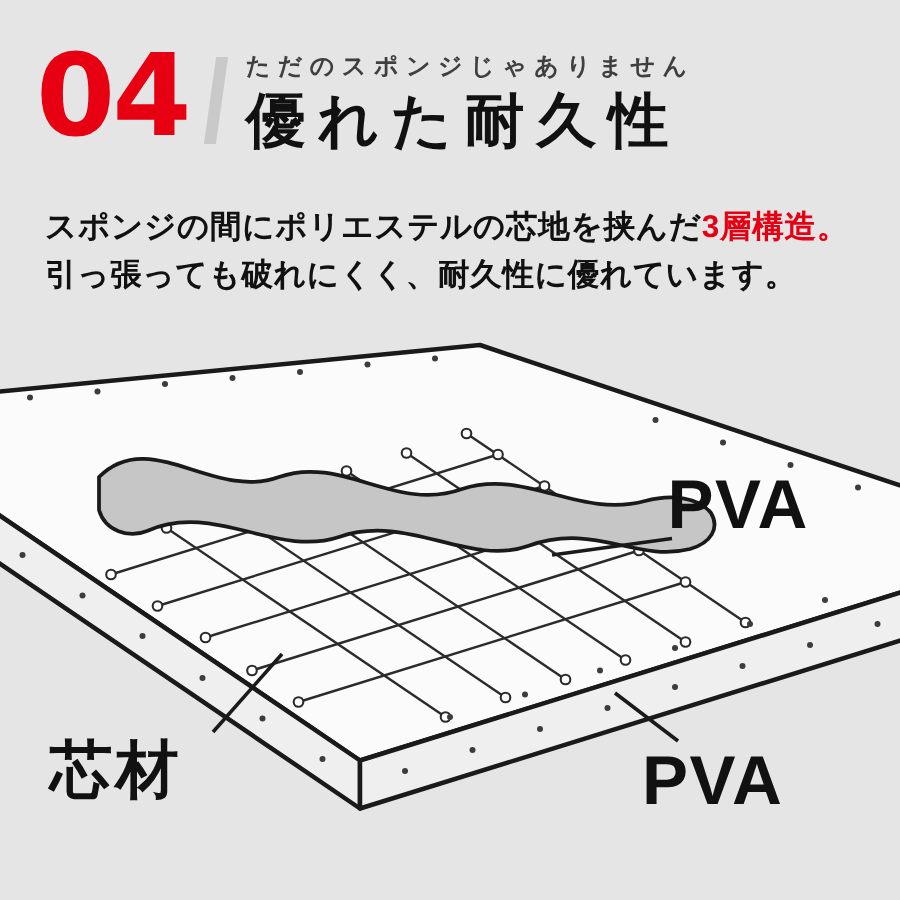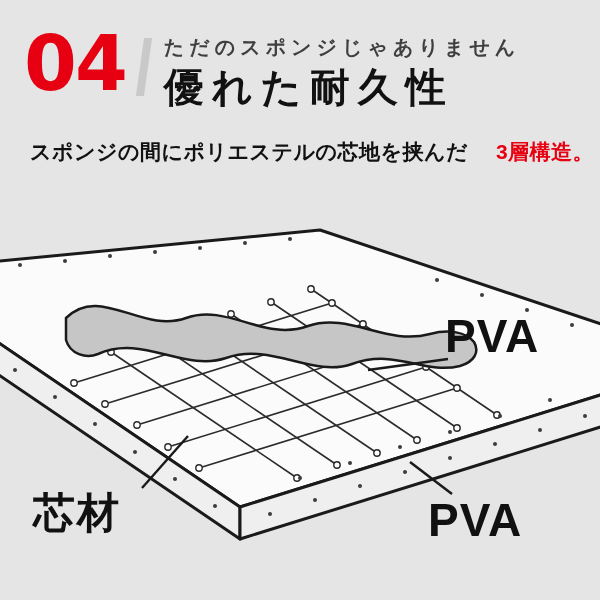--- a/index.html
+++ b/index.html
@@ -8,28 +8,28 @@
     font-family:"Liberation Sans","DejaVu Sans",sans-serif;color:#111;
   }
   
   .header{position:absolute;top:30px;left:24px;display:flex;align-items:flex-start;}
   .num{
     font-size:76px;font-weight:bold;color:#e60012;line-height:0.9;
     letter-spacing:-2px;font-family:"DejaVu Sans","Liberation Sans",sans-serif;
   }
   .divider{width:8px;height:58px;background:#c9c9c9;margin:8px 16px 0 14px;transform:skewX(-8deg);}
   .titles{padding-top:4px;}
-  .subtitle{font-size:20px;font-weight:bold;color:#3f3f3f;letter-spacing:5px;white-space:nowrap;}
+  .subtitle{font-size:16px;font-weight:bold;color:#3f3f3f;letter-spacing:5px;white-space:nowrap;}
   .title{font-size:40px;font-weight:bold;color:#111;letter-spacing:8px;margin:4px 0 16px;line-height:1.1;white-space:nowrap;}
   
   .desc{
     position:absolute;top:136px;left:30px;margin:0;
     font-size:21px;font-weight:bold;color:#111;line-height:1.5;letter-spacing:0.5px;white-space:nowrap;
   }
-  .red{color:#e60012;margin-left:28px;}
+  .red{color:#e60012;}
   
   .diagram{position:absolute;top:222px;left:0;width:580px;height:378px;}
   .diagram svg{display:block;}
   .label{
     font-family:"Liberation Sans","DejaVu Sans",sans-serif;
     font-weight:bold;fill:#111;
   }
   .label-latin{font-size:46px;letter-spacing:1px;}
   .label-jp{font-size:42px;letter-spacing:2px;}
 </style>
@@ -41,20 +41,21 @@
   <header class="header">
     <div class="num">04</div>
     <div class="divider"></div>
     <div class="titles">
       <div class="subtitle">ただのスポンジじゃありません</div>
       <h1 class="title">優れた耐久性</h1>
     </div>
   </header>
 
   <p class="desc"><span><span>スポンジの間にポリエステルの芯地を挟んだ</span><span class="red">3層構造。</span></span><br>
+    <span>引っ張っても破れにくく、耐久性に優れています。</span>
   </p>
 
   <div class="diagram">
     <svg width="600" height="378" viewBox="0 0 600 378" xmlns="http://www.w3.org/2000/svg">
 
       <polygon points="-10,115 -10,40 320,8 610,105 610,170 240,285" fill="#fbfbfb" stroke="#1a1a1a" stroke-width="3" stroke-linejoin="round"></polygon>
       <polygon points="-10,115 240,285 240,317 -10,147" fill="#efefef" stroke="#1a1a1a" stroke-width="3" stroke-linejoin="round"></polygon>
       <polygon points="240,285 610,170 610,202 240,317" fill="#efefef" stroke="#1a1a1a" stroke-width="3" stroke-linejoin="round"></polygon>
 
       <g stroke="#2b2b2b" stroke-width="1.6">

